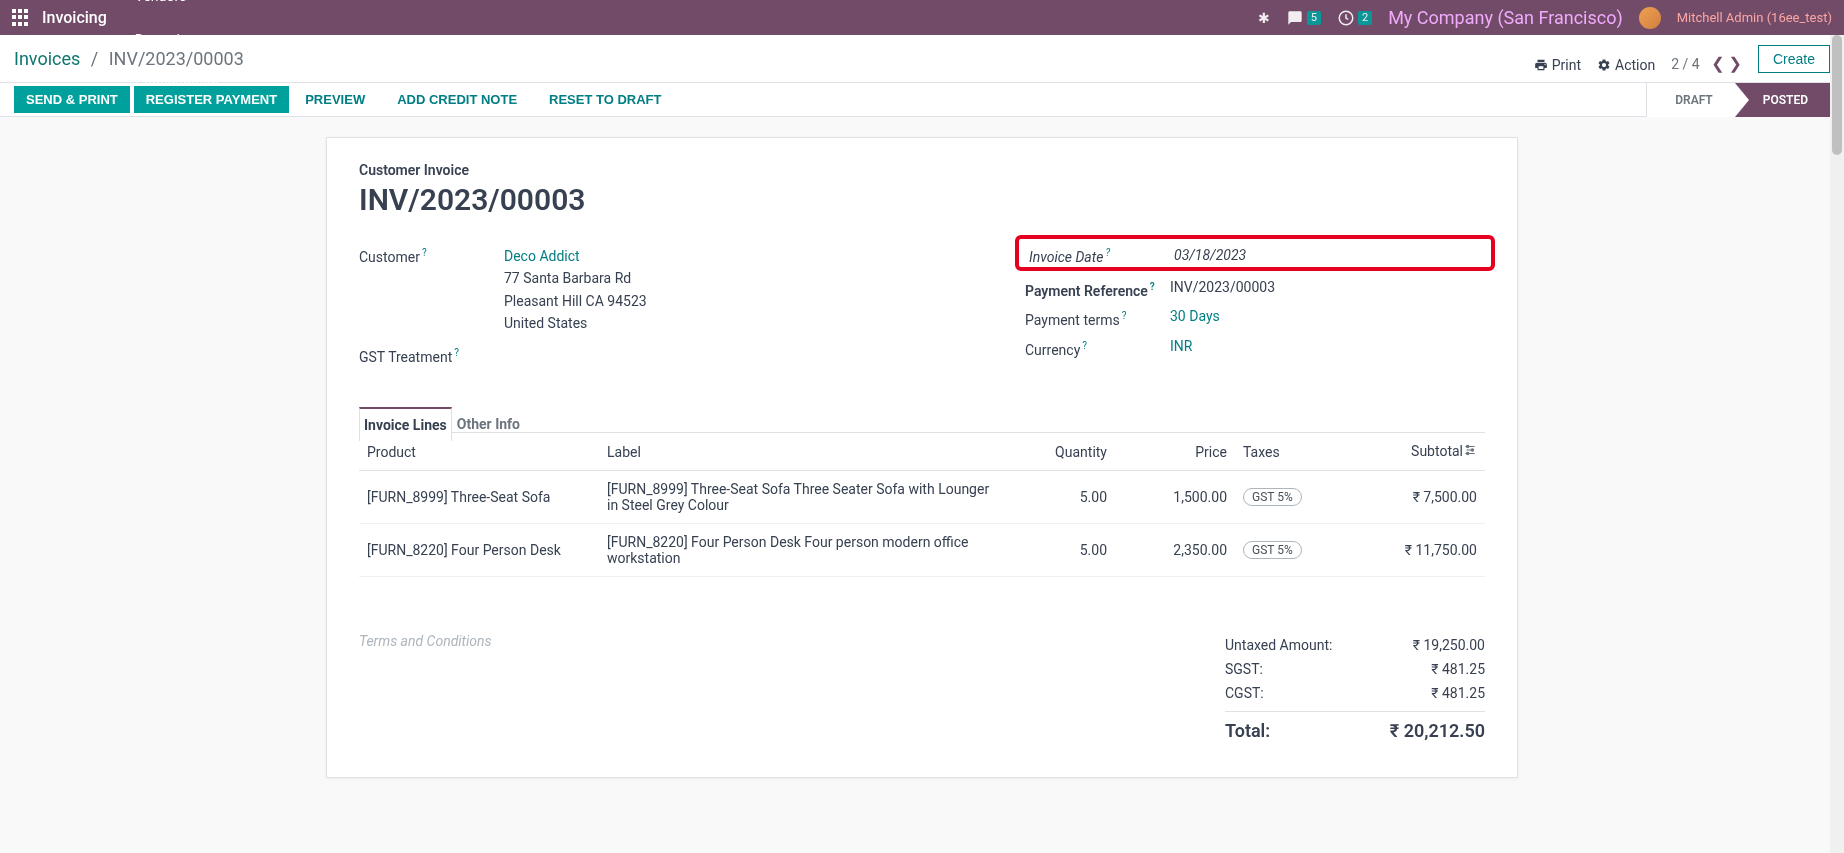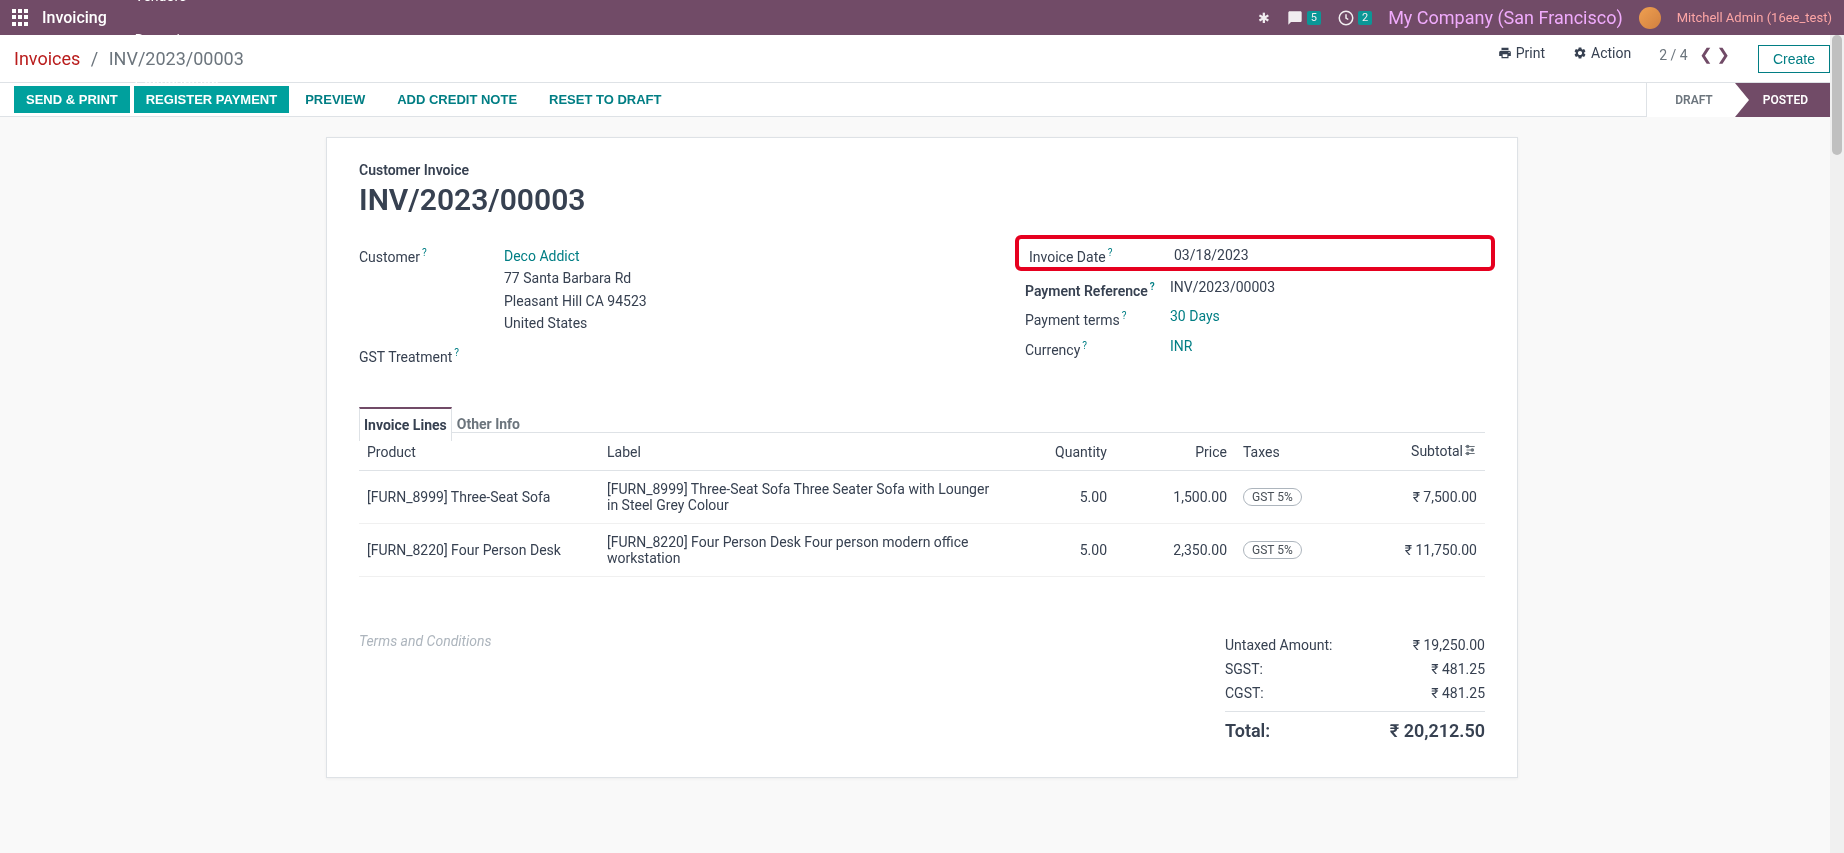--- a/index.html
+++ b/index.html
@@ -15,24 +15,24 @@
 .topnav-right { margin-left: auto; display: flex; align-items: center; gap: 16px; }
 .topnav-right .ico { color: #fff; opacity: 0.9; cursor: pointer; position: relative; display: inline-flex; align-items: center; }
 .badge { background: #00a09d; color: #fff; font-size: 11px; padding: 0 4px; border-radius: 2px; margin-left: 3px; line-height: 14px; }
 .avatar { width: 22px; height: 22px; border-radius: 50%; background: linear-gradient(135deg,#f0a050,#d08040); display: inline-block; }
 .company-name { color: #f0abfc; font-size: 18px; }
 .user-name { color: #fca5a5; font-size: 13px; }
 
 
 .controlbar { background: #fff; border-bottom: 1px solid #dee2e6; display: flex; align-items: center; padding: 8px 14px; height: 48px; }
 .breadcrumb { font-size: 18px; color: #6c757d; }
-.breadcrumb a { color: #b91c1c; text-decoration: none; }
+.breadcrumb a { color: #0f766e; text-decoration: none; }
 .breadcrumb .sep { margin: 0 6px; color: #6c757d; }
 .breadcrumb .cur { color: #6c757d; }
-.controlbar-right { margin-left: auto; display: flex; align-items: flex-start; gap: 28px; }
+.controlbar-right { margin-left: auto; display: flex; align-items: flex-end; gap: 16px; }
 .ctrl-link { color: #374151; cursor: pointer; display: inline-flex; align-items: center; gap: 4px; }
 .pager { color: #6c757d; }
 .pager-arrows { display: inline-flex; gap: 4px; margin-left: 8px; }
 .pager-arrows span { color: #714B67; cursor: pointer; font-size: 16px; }
 .btn-create { border: 1px solid #017e84; color: #017e84; background: #fff; padding: 5px 14px; font-size: 14px; cursor: pointer; }
 
 
 .actionbar { background: #fff; border-bottom: 1px solid #dee2e6; display: flex; align-items: center; height: 34px; padding: 0 14px; }
 .btn-primary { background: #00a09d; color: #fff; border: none; padding: 6px 12px; font-weight: 600; font-size: 13px; cursor: pointer; margin-right: 4px; }
 .btn-secondary-txt { background: none; border: none; color: #017e84; font-weight: 600; font-size: 13px; padding: 6px 12px; cursor: pointer; margin-right: 8px; }
@@ -51,21 +51,21 @@
 .fields { display: flex; }
 .fields-col { flex: 1; }
 .field-row { display: flex; margin-bottom: 10px; align-items: flex-start; }
 .field-label { width: 145px; color: #374151; font-size: 14px; padding-top: 2px; }
 .field-label.bold { font-weight: 600; }
 .field-label sup { color: #017e84; font-size: 10px; margin-left: 2px; }
 .field-value { color: #374151; }
 .field-value a { color: #017e84; text-decoration: none; }
 .addr { line-height: 1.6; }
 
-.highlight-box { border: 4px solid #e6001f; border-radius: 6px; padding: 6px 10px 2px; margin: -10px -10px 8px -10px; display: flex; align-items: center; }
+.highlight-box { border: 4px solid #e6001f; border-radius: 6px; padding: 6px 10px 2px; margin: -10px -10px 8px -10px; display: flex; align-items: center; font-style: italic; }
 .highlight-box .field-label { width: 145px; }
 .highlight-box .field-value { color: #374151; }
 
 
 .tabs { display: flex; border-bottom: 1px solid #dee2e6; margin-top: 24px; }
 .tab { padding: 8px 4px; cursor: pointer; color: #6c757d; border: 1px solid transparent; border-bottom: none; position: relative; top: 9px; font-weight: bold; }
 .tab.active { color: #374151; border-color: #dee2e6; background: #fff; border-top: 2px solid #714B67; }
 
 
 table.lines { width: 100%; border-collapse: collapse; margin-top: 0; }

